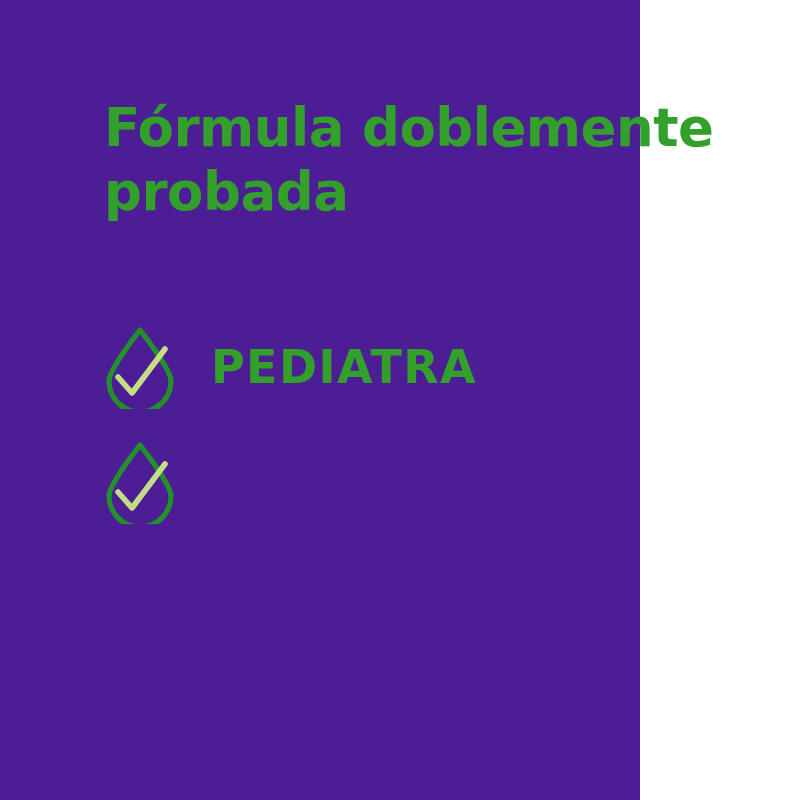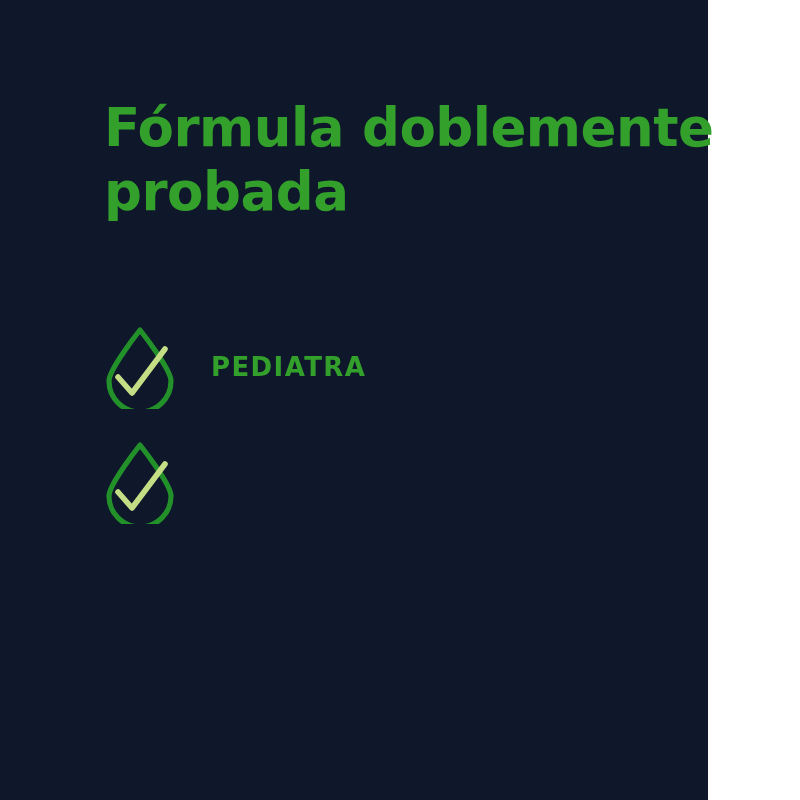--- a/index.html
+++ b/index.html
@@ -8,23 +8,23 @@
   }
   body {
     width: 800px;
     height: 800px;
     overflow: hidden;
     font-family: "DejaVu Sans", "Liberation Sans", sans-serif;
   }
 
   #canvas {
     position: relative;
-    width: 708px;
+    width: 640px;
     height: 800px;
-    background: #0f172a;
+    background: #4c1d95;
     box-sizing: border-box;
   }
 
   
   #heading {
     position: absolute;
     left: 104px;
     top: 96px;
     width: 640px;
     margin: 0;
@@ -57,21 +57,21 @@
     width: 78px;
     height: 84px;
     display: block;
   }
 
   .feature-label {
     flex: 0 0 auto;
     margin-left: 32px;
     color: #33a02c;
     font-family: "DejaVu Sans", "Liberation Sans", sans-serif;
-    font-size: 26px;
+    font-size: 46px;
     font-weight: 700;
     letter-spacing: 1.4px;
     line-height: 1;
     white-space: nowrap;
   }
 </style>
 </head>
 <body>
 
 <div id="canvas">

